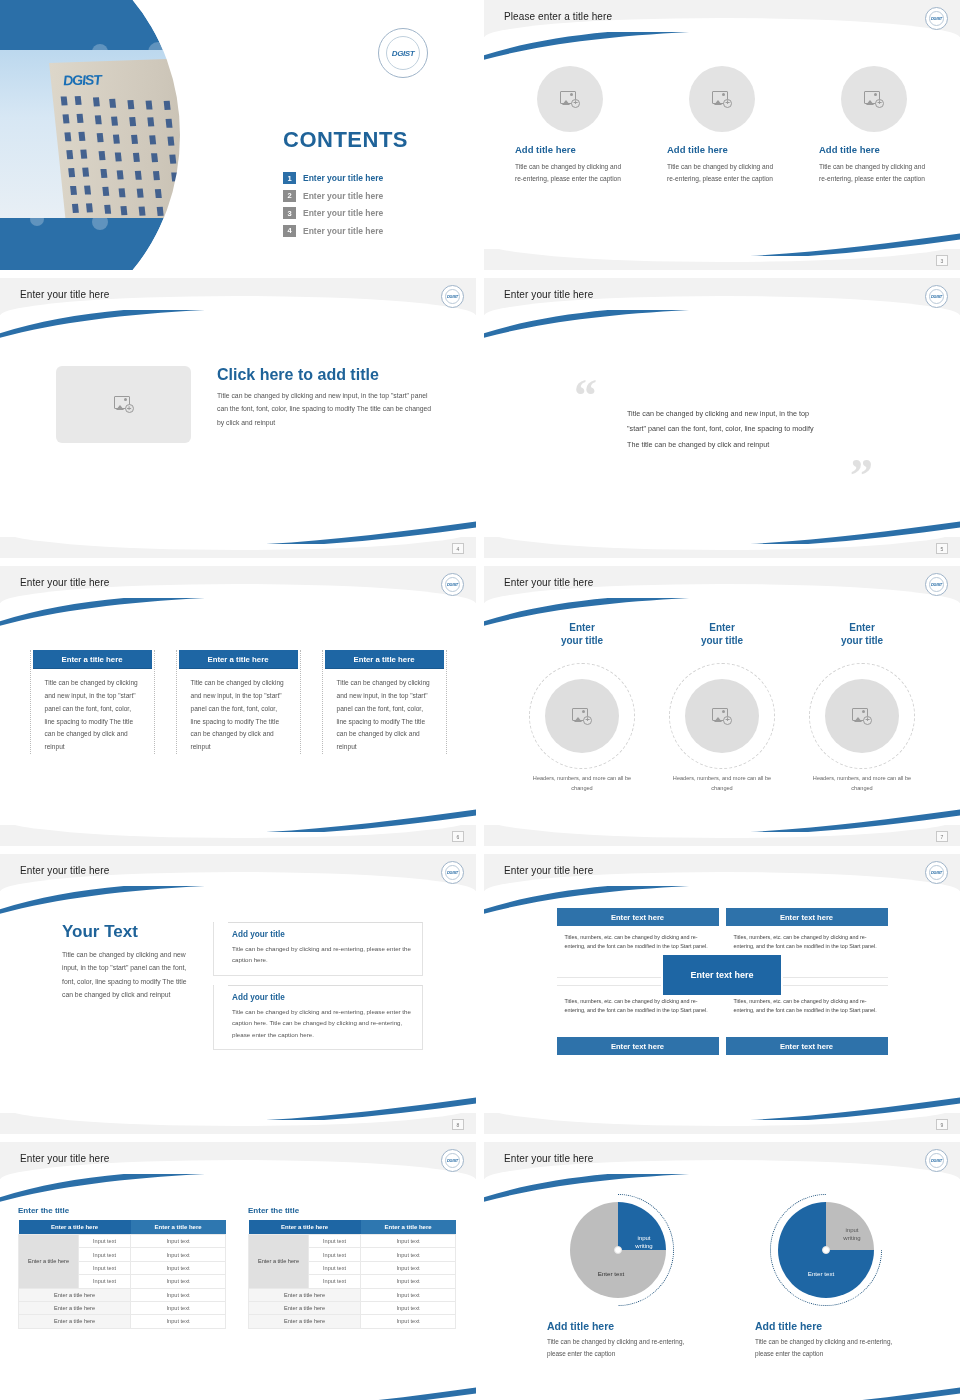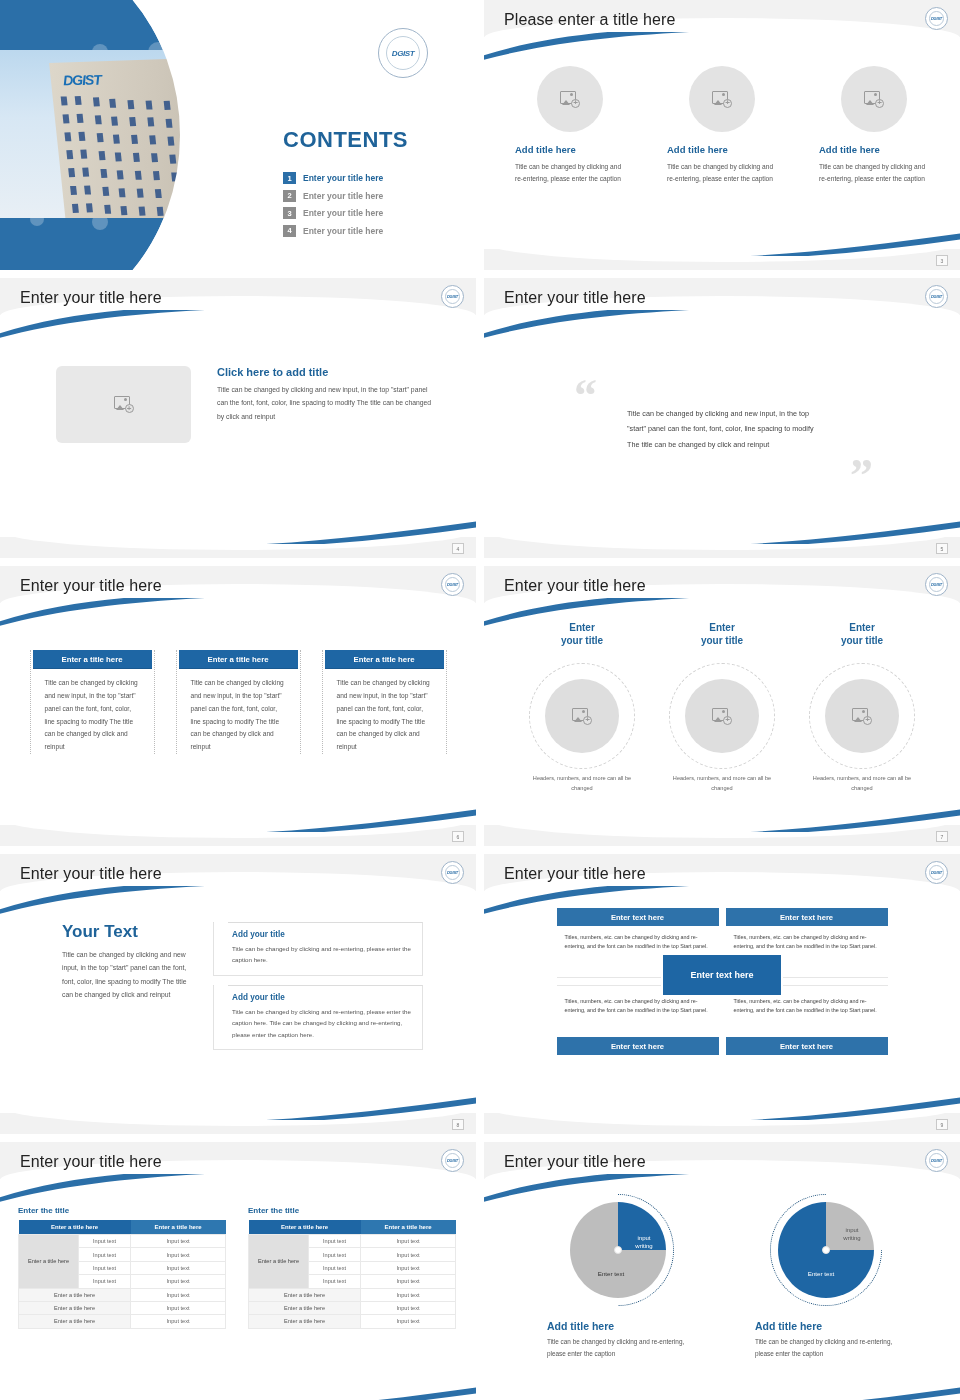--- a/index.html
+++ b/index.html
@@ -28,21 +28,21 @@
     position:absolute; left:0; top:0; right:0; height: 37px;
     background:#f2f2f2;
   }
   .hdr-curve {
     position:absolute; left:0; top:18px; width:100%; height:40px;
     background:#ffffff;
     border-radius: 100% 100% 0 0 / 100% 100% 0 0;
   }
   .slide-title {
     position:absolute; left:20px; top:11px;
-    font-size: 16px; color:#222; letter-spacing:.1px;
+    font-size: 10px; color:#222; letter-spacing:.1px;
     z-index: 6;
   }
   .seal {
     position:absolute; right:12px; top:7px;
     width:23px; height:23px; border-radius:50%;
     border:1px solid #9fb4c9; z-index:7;
     display:flex; align-items:center; justify-content:center;
     background:#fff;
   }
   .seal .inner {
@@ -174,21 +174,21 @@
   }
   .c-title { font-size:9.5px; font-weight:bold; color:#1f6399; margin-bottom:6px; }
   .c-body { font-size:6.6px; color:#555; line-height:1.85; }
 
   
   .s3-wrap { display:flex; align-items:flex-start; padding:48px 0 0 56px; gap:26px; }
   .s3-img {
     width:135px; height:77px; background:#e8e8e8; border-radius:6px;
     display:flex; align-items:center; justify-content:center;
   }
-  .s3-title { font-size:11px; font-weight:bold; color:#1f6399; margin-bottom:5px; }
+  .s3-title { font-size:16px; font-weight:bold; color:#1f6399; margin-bottom:5px; }
   .s3-body { font-size:6.8px; color:#555; line-height:1.95; width:215px; }
 
   
   .qm {
     position:absolute; font-family:"Liberation Serif", serif;
     font-size:46px; color:#e0e0e0; font-weight:bold; line-height:.7;
   }
   .q-text {
     position:absolute; left:143px; top:88px; width:200px;
     font-size:7.2px; color:#444; line-height:2.15;

